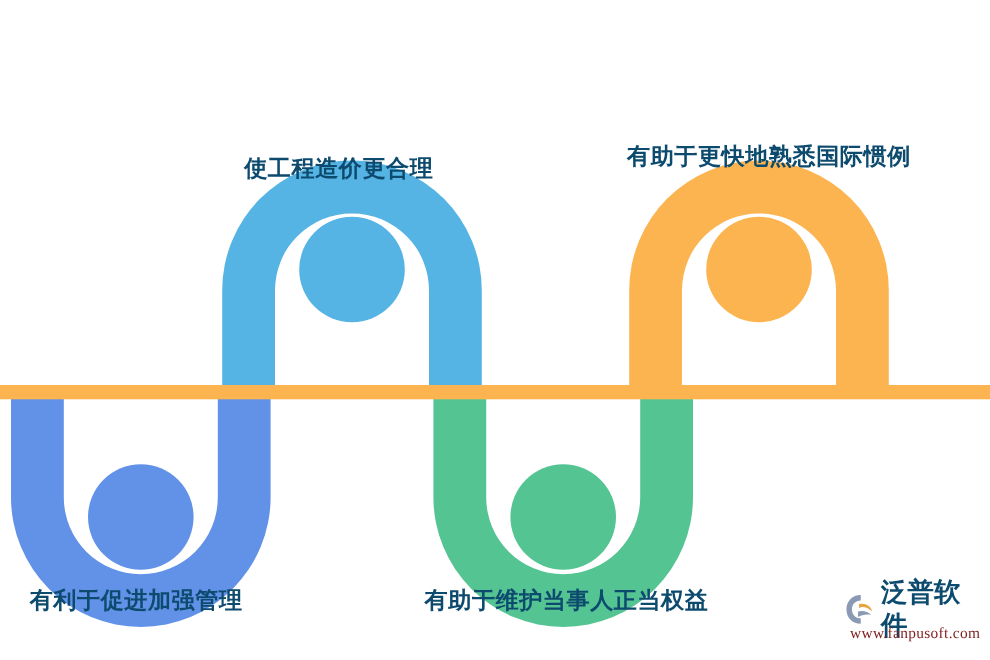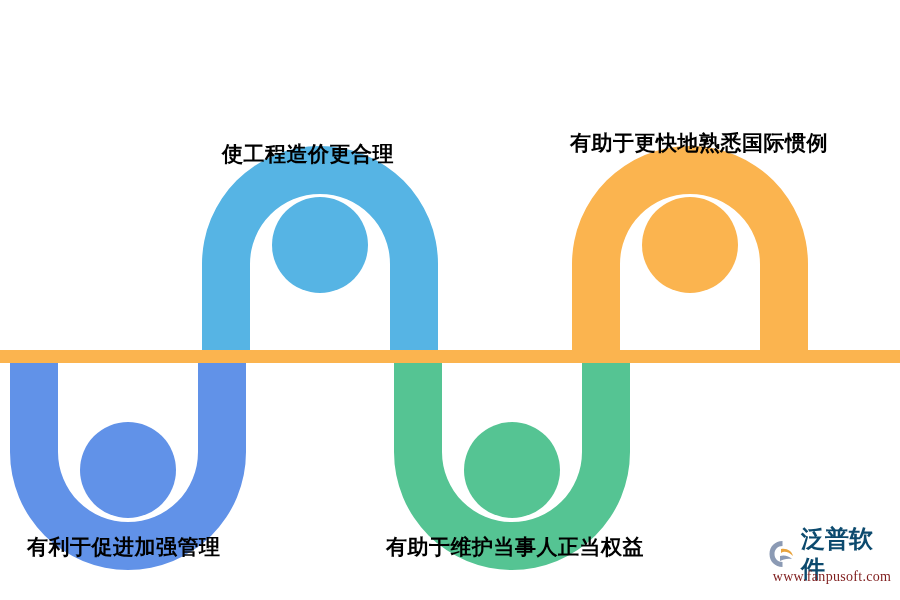--- a/index.html
+++ b/index.html
@@ -25,21 +25,21 @@
     top: 0;
     width: 900px;
     height: 600px;
     display: block;
   }
   .node-label {
     position: absolute;
     font-weight: bold;
     font-size: 21px;
     line-height: 1.1;
-    color: #000000;
+    color: #0c4a6e;
     white-space: nowrap;
     letter-spacing: 0.5px;
     font-family: "Liberation Sans", "DejaVu Sans", sans-serif;
   }
   .label-top-1 { left: 222px; top: 142px; }
   .label-top-2 { left: 570px; top: 131px; }
   .label-bottom-1 { left: 27px; top: 535px; text-align: center; }
   .label-bottom-2 { left: 386px; top: 535px; }
 
   

